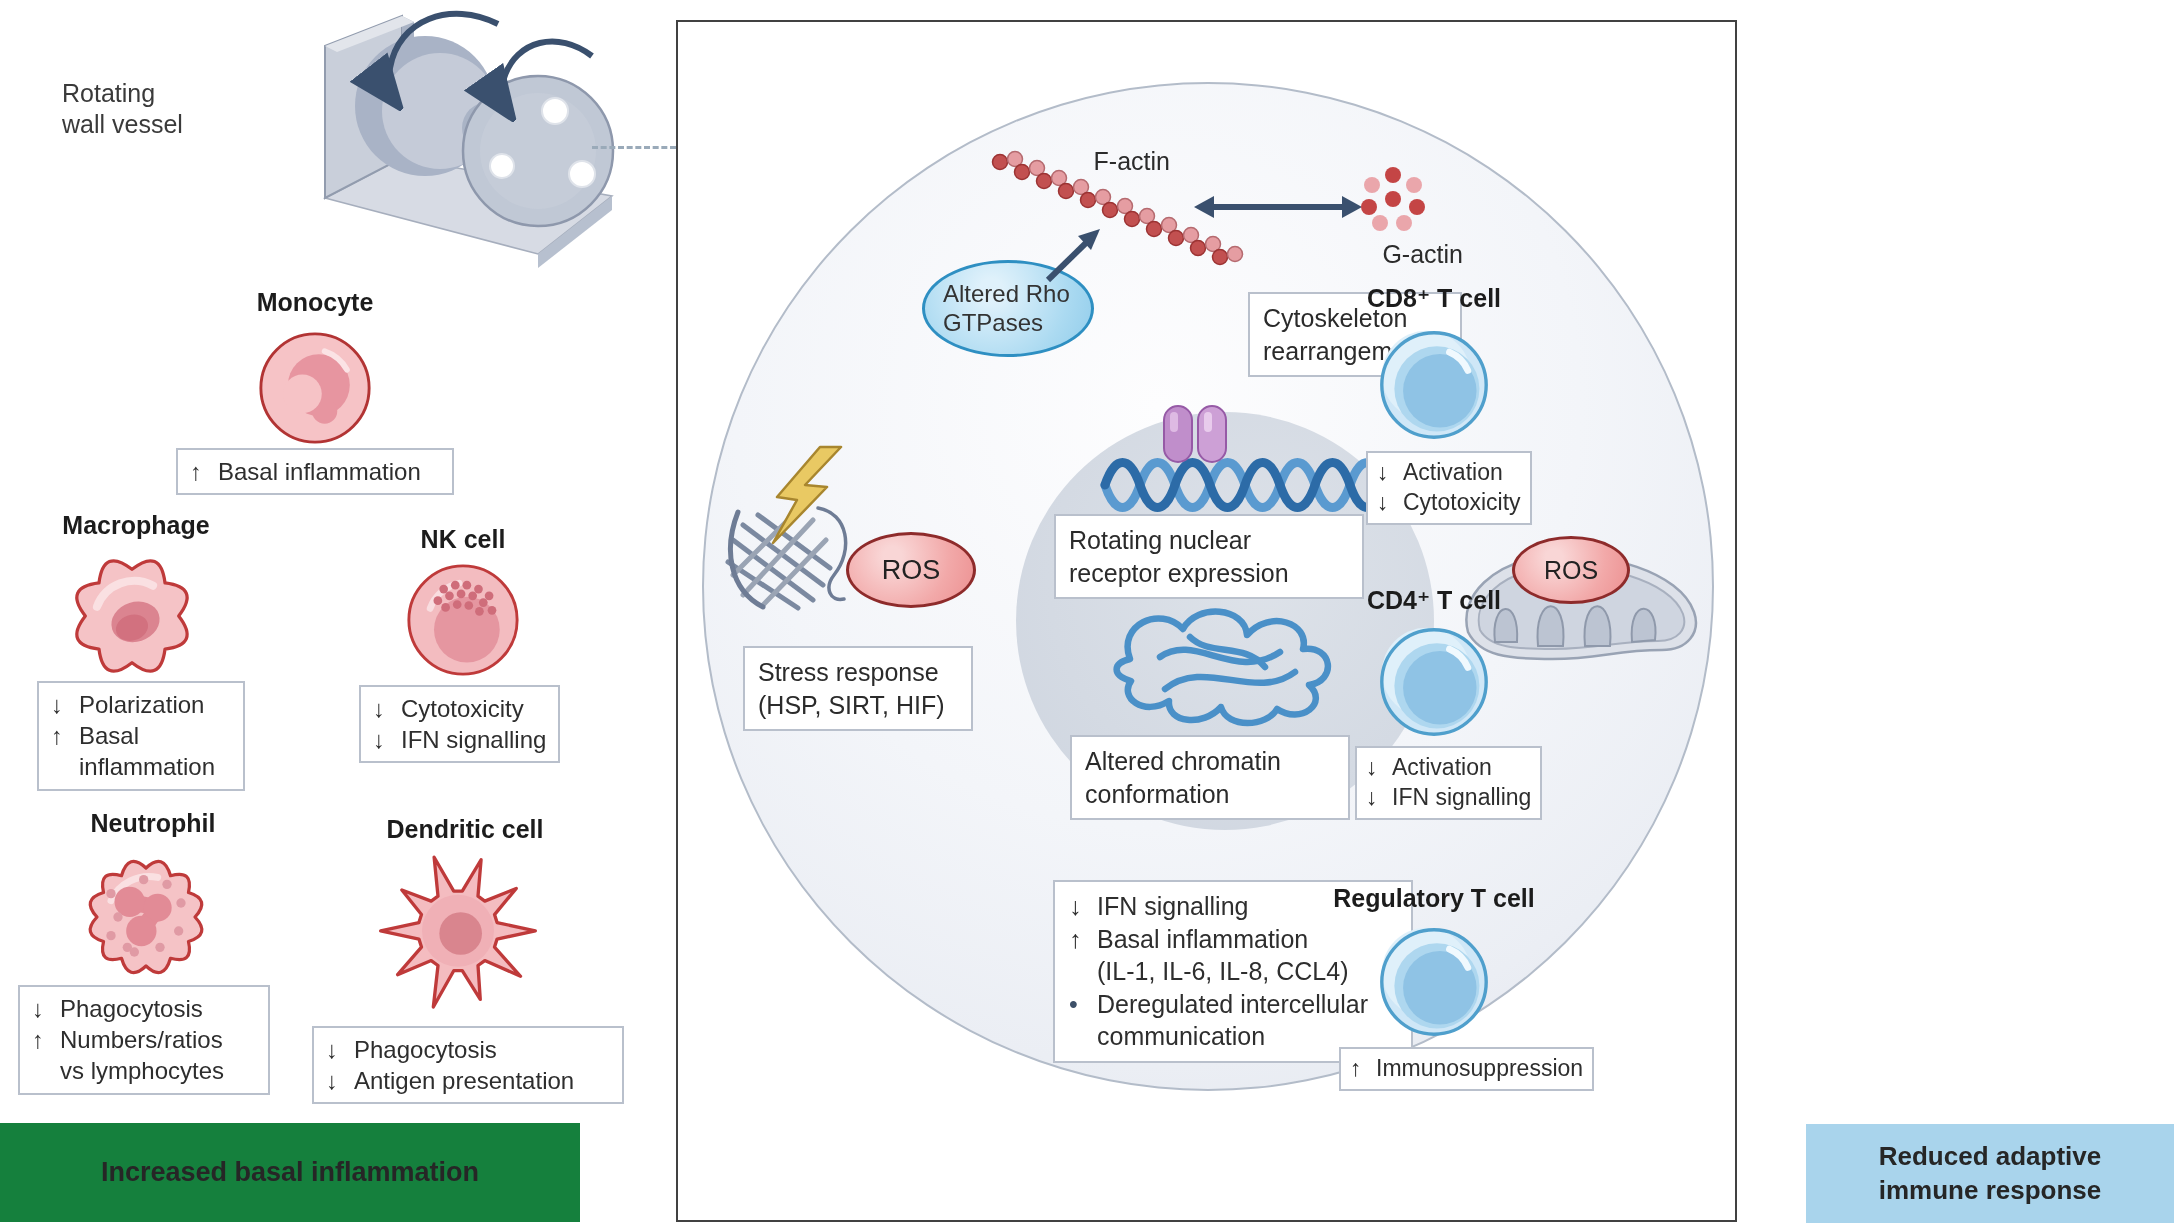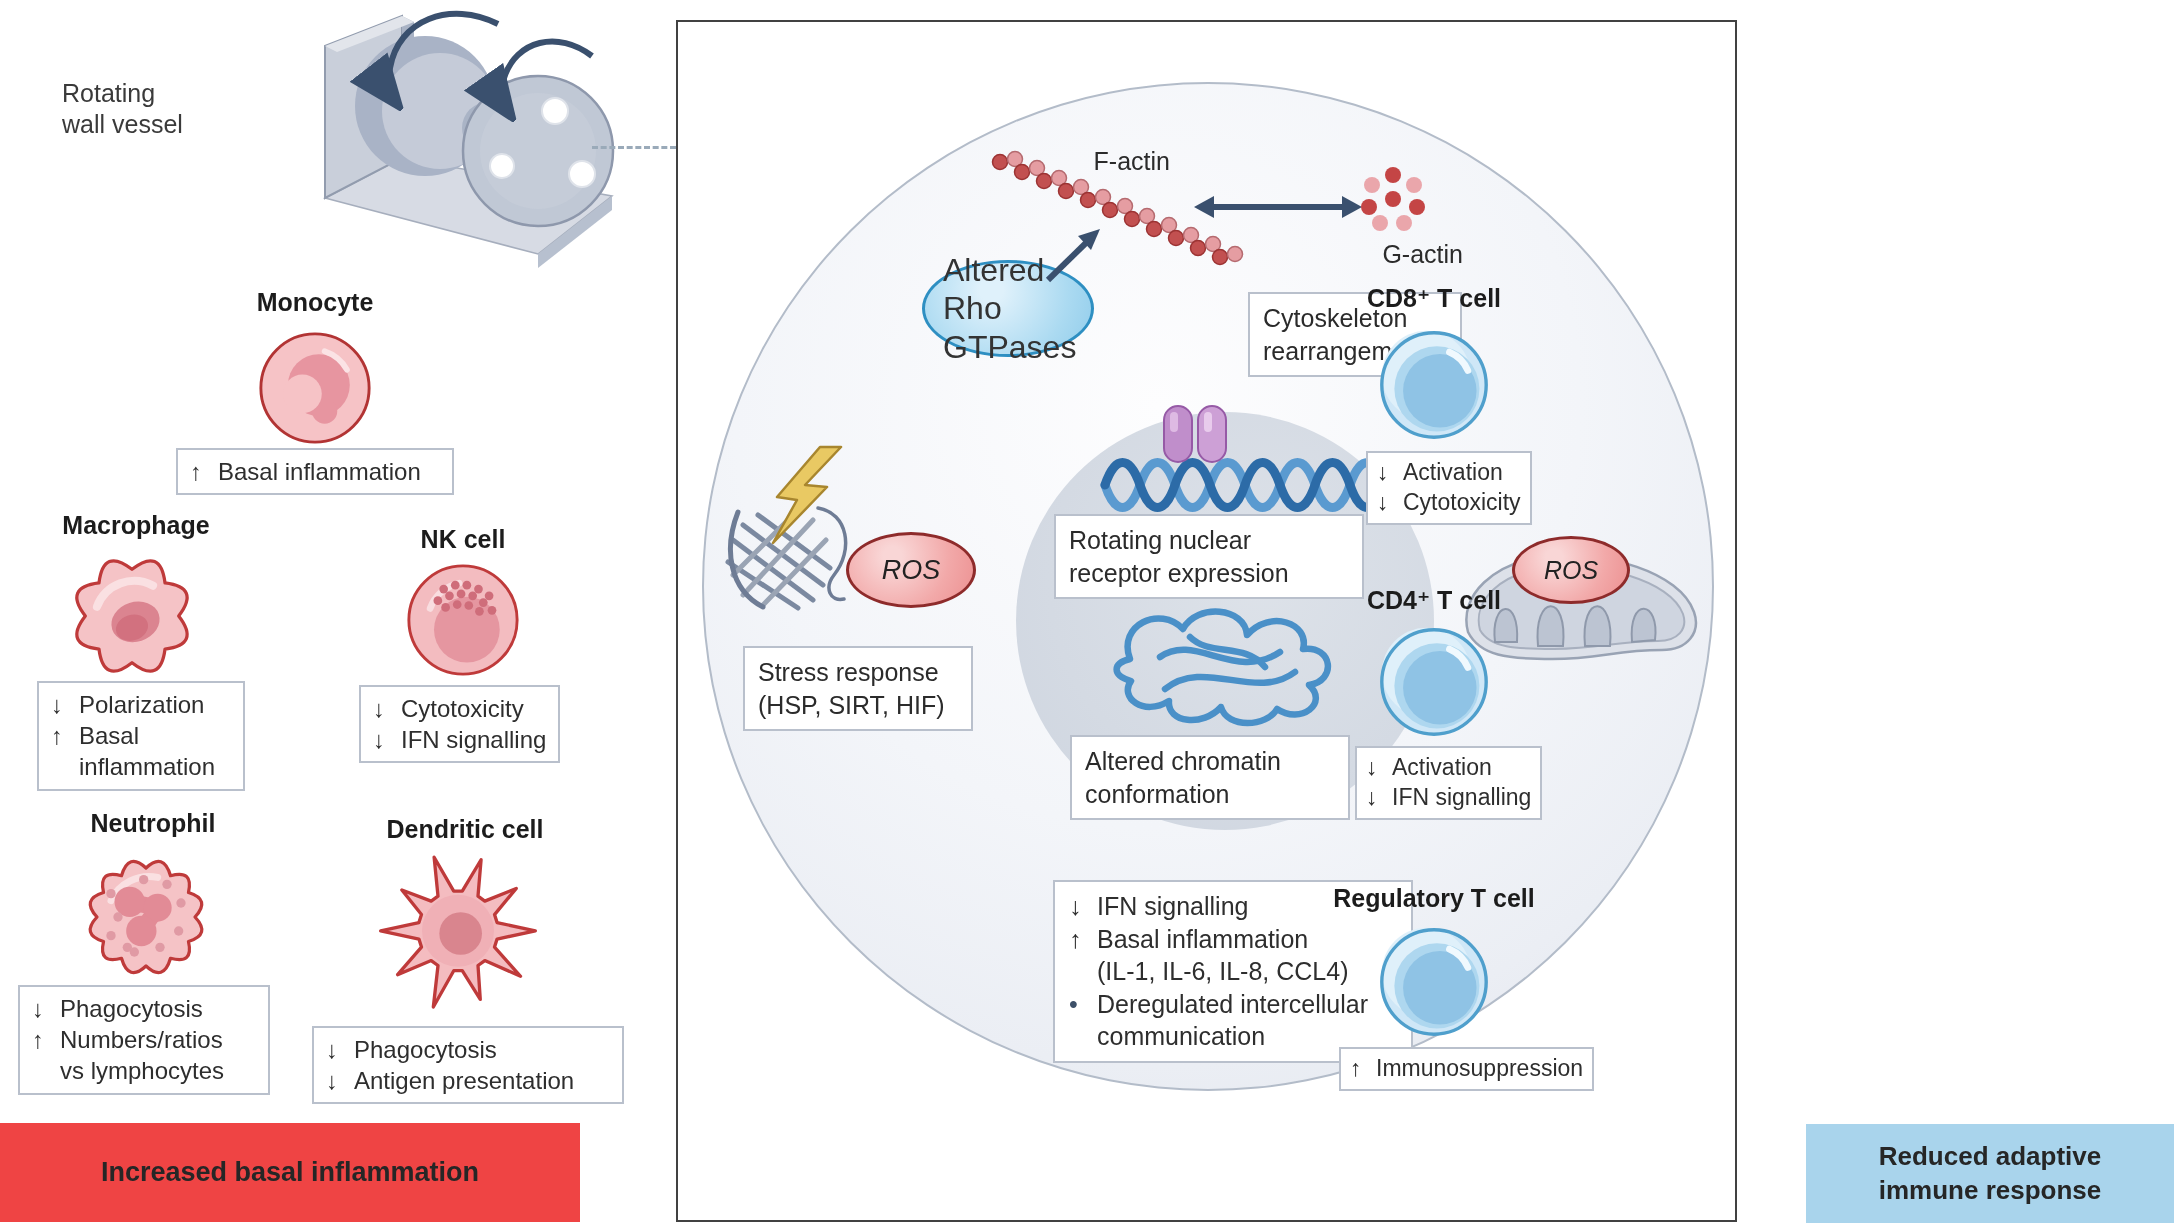--- a/index.html
+++ b/index.html
@@ -22,27 +22,27 @@
     font-size:25px;line-height:1.3;padding:8px 13px;color:#2b2b2b;}
   .lblbox div{white-space:nowrap;}
   .banner{
     position:absolute;display:flex;flex-direction:column;justify-content:center;align-items:center;
     font-weight:bold;color:#262626;text-align:center;
   }
   .vessel-label{position:absolute;font-size:25px;line-height:1.25;color:#3a3a3a;}
   .ros{
     position:absolute;border:3px solid #8e2b2b;border-radius:50%;
     background:radial-gradient(circle at 35% 30%, #f9d6d6 10%, #f2a9a9 60%, #ec8f90 100%);
-    display:flex;align-items:center;justify-content:center;font-size:27px;color:#222222;font-style:italic;
+    display:flex;align-items:center;justify-content:center;font-size:27px;color:#222222;
   }
   .rho{
     position:absolute;border:3px solid #2e8fc2;border-radius:50%;
     background:radial-gradient(circle at 40% 30%, #dff1fb 10%, #abdaf1 65%, #90cceb 100%);
     display:flex;flex-direction:column;justify-content:center;
-    font-size:32px;line-height:1.2;color:#333333;padding-left:18px;box-sizing:border-box;
+    font-size:24px;line-height:1.2;color:#333333;padding-left:18px;box-sizing:border-box;
   }
   .dashes{position:absolute;border-top:3px dashed #9aaab9;}
   .sphere{
     position:absolute;border-radius:50%;
     background:radial-gradient(circle at 45% 32%, #fdfdfe 0%, #f3f5f9 48%, #ebeef4 75%, #dfe4ec 100%);
     border:2px solid #b3bcc9;
   }
   .nucleus{
     position:absolute;border-radius:50%;
     background:radial-gradient(circle at 58% 40%, #dde2e9 0%, #d4dae3 60%, #cdd4df 100%);
@@ -215,21 +215,21 @@
     <div class="fxrow">
         <span class="g">↓</span>
         <span class="t">Phagocytosis</span>
       </div>
     <div class="fxrow">
         <span class="g">↓</span>
         <span class="t">Antigen presentation</span>
       </div>
   </div>
 
-  <div class="banner" style="left:0px;top:1123px;width:580px;height:99px;background:#ef4444;font-size:27px;">
+  <div class="banner" style="left:0px;top:1123px;width:580px;height:99px;background:#15803d;font-size:27px;">
     <div>Increased basal inflammation</div>
   </div>
 
   <div class="abs" style="left:676px;top:20px;width:1061px;height:1202px;border:2px solid #414141;background:#ffffff;box-sizing:border-box;"></div>
 
   <div class="sphere" style="left:702px;top:82px;width:1008px;height:1005px;"></div>
   <div class="nucleus" style="left:1016px;top:412px;width:418px;height:418px;"></div>
 
   <svg class="abs" style="left:990px;top:130px;" width="260" height="160" viewBox="0 0 260 160">
     <g stroke-width="1.5">

